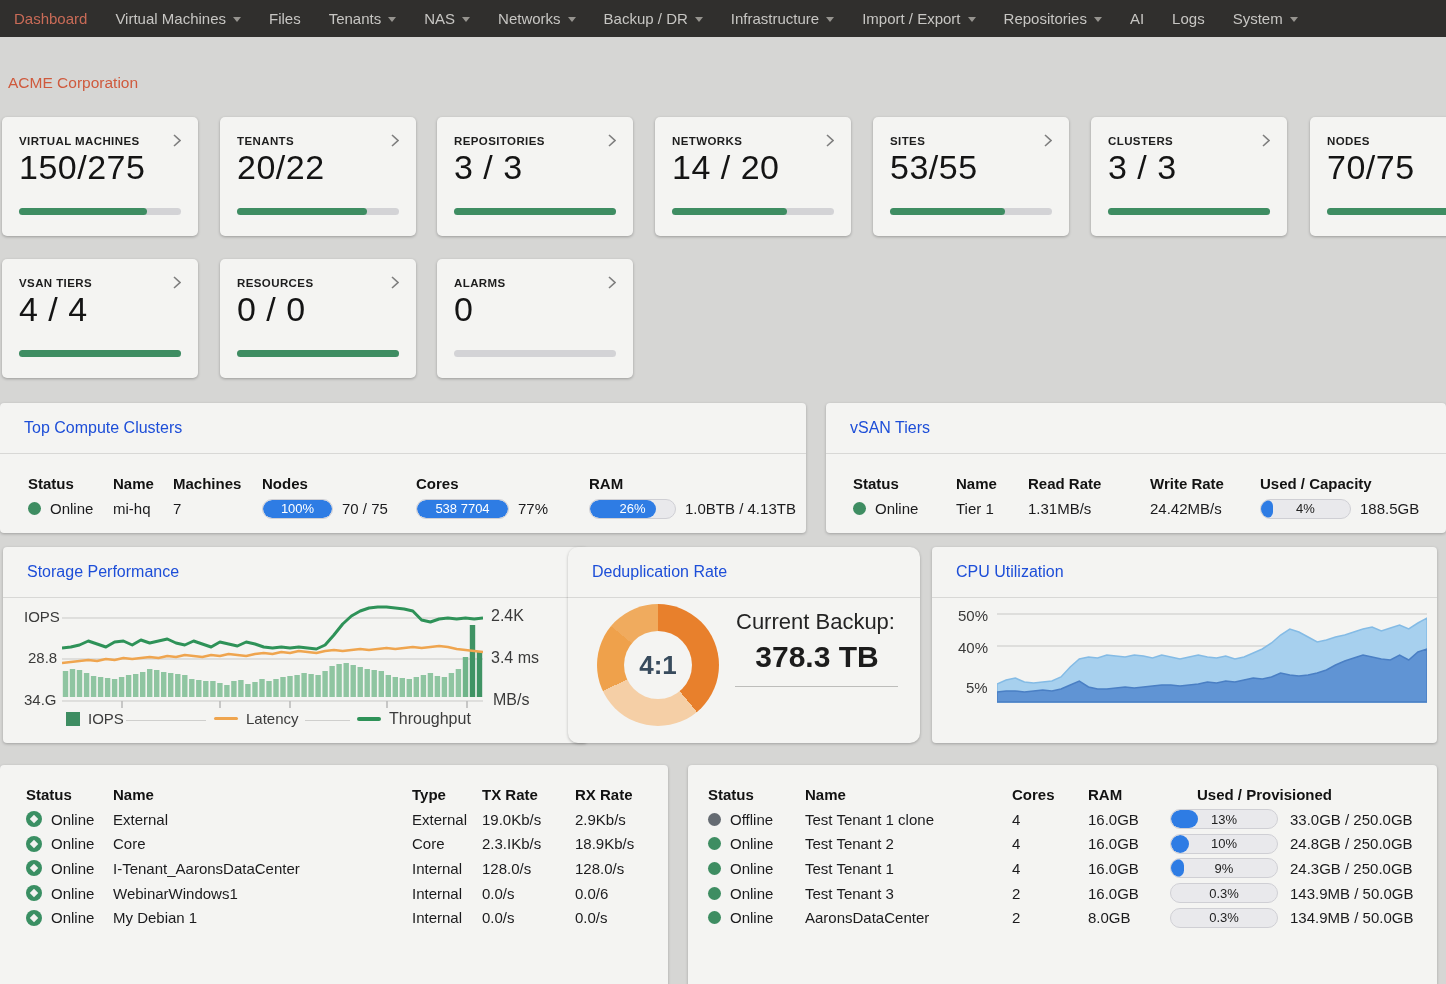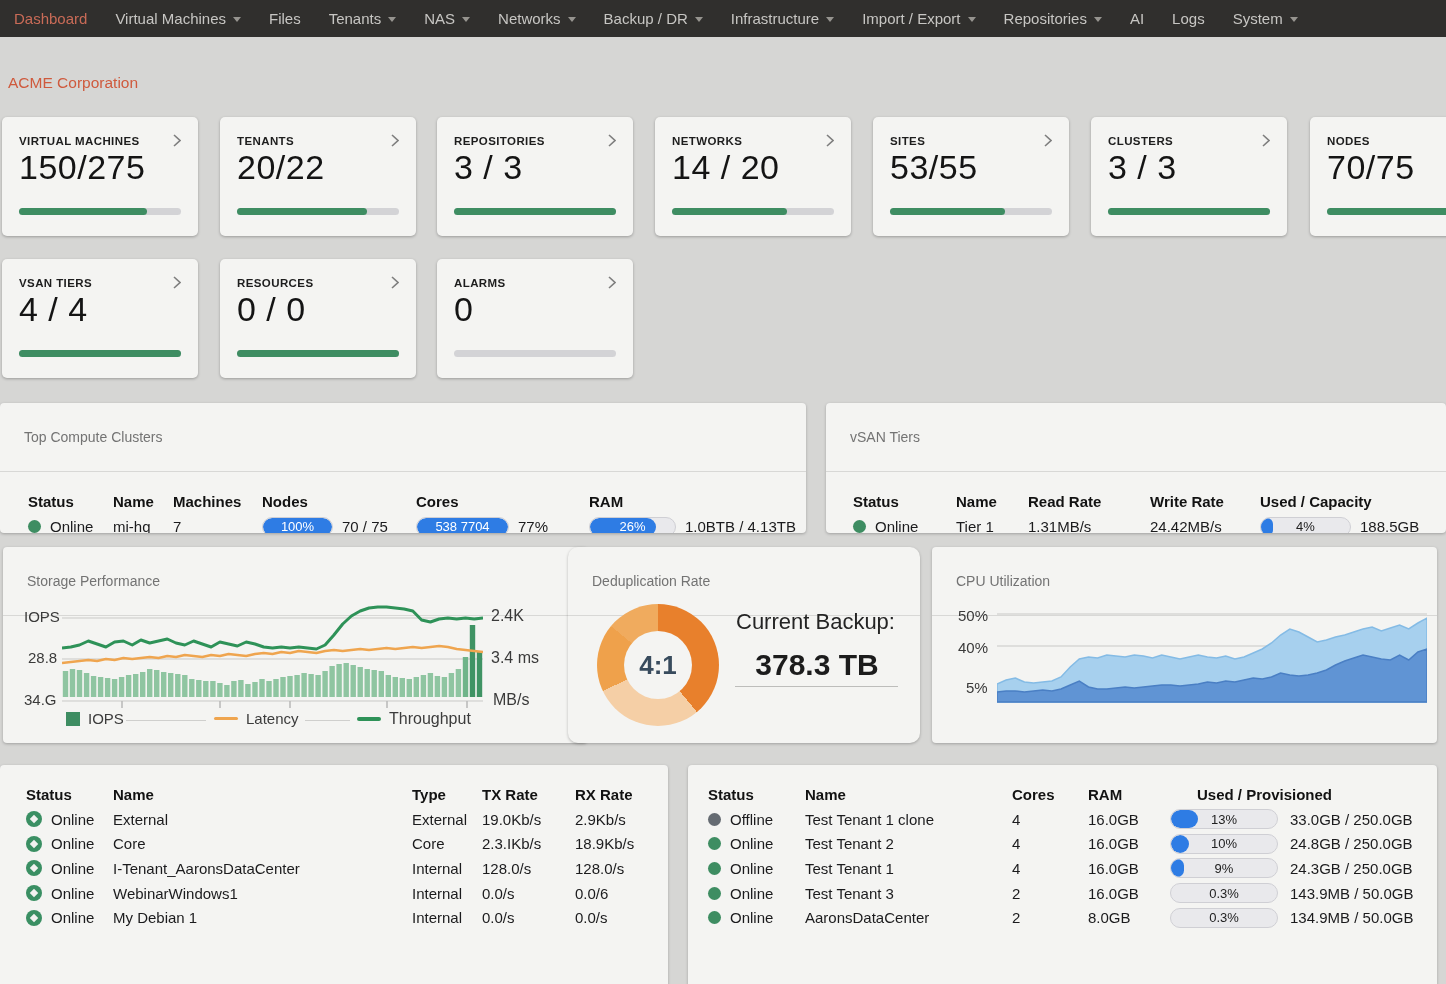--- a/index.html
+++ b/index.html
@@ -22,21 +22,21 @@
     box-shadow:0 1px 3px rgba(0,0,0,.28);box-sizing:border-box;padding:17px;cursor:pointer;}
   .card-top{display:flex;justify-content:space-between;align-items:center;height:14px;}
   .card-label{font-size:11.5px;font-weight:700;letter-spacing:.4px;color:#1d1d1d;white-space:nowrap;}
   .card-chevron{flex:0 0 auto;margin-top:1px;}
   .card-value{font-size:34px;font-weight:500;color:#141414;margin-top:9px;letter-spacing:.5px;}
   .card-bar{position:absolute;left:17px;right:17px;bottom:21px;height:7px;border-radius:4px;background:#d3d3d6;}
   .card-bar-fill{height:100%;border-radius:4px;background:#3e8d62;}
   
   .panel{position:absolute;background:#f4f4f2;border-radius:4px;box-shadow:0 1px 3px rgba(0,0,0,.25);
     box-sizing:border-box;overflow:hidden;}
-  .panel-header{height:44px;display:flex;align-items:center;padding:12px 24px;font-size:14px;color:#737373;
+  .panel-header{height:44px;display:flex;align-items:center;padding:3px 24px;font-size:16px;color:#1d4ed8;
     border-bottom:1px solid #d8d8d6;}
   #panel-clusters{left:0;top:403px;width:806px;height:130px;}
   #panel-vsan{left:826px;top:403px;width:620px;height:130px;}
   #panel-storage{left:3px;top:547px;width:584px;height:196px;}
   #panel-dedup{left:568px;top:547px;width:352px;height:196px;border-radius:10px;}
   #panel-cpu{left:932px;top:547px;width:505px;height:196px;}
   #panel-networks{left:0;top:765px;width:668px;height:230px;}
   #panel-tenants{left:688px;top:765px;width:749px;height:230px;}
   
   .trow{display:grid;align-items:center;height:25px;font-size:15px;color:#1b1b1d;}
@@ -66,21 +66,21 @@
   #storage-legend{position:absolute;left:63px;top:163px;width:430px;height:22px;}
   .leg-item{position:absolute;display:flex;align-items:center;gap:8px;font-size:15px;color:#3c3c3c;}
   .leg-square{width:14px;height:14px;background:#3e8d62;}
   .leg-line{width:24px;height:3.5px;border-radius:2px;}
   .leg-divider{position:absolute;top:10px;height:1px;background:#cfcfcd;}
   
   #donut{position:absolute;left:29px;top:57px;width:122px;height:122px;border-radius:50%;}
   #donut-hole{position:absolute;left:27px;top:27px;width:68px;height:68px;border-radius:50%;background:#f4f4f2;
     display:flex;align-items:center;justify-content:center;font-size:26px;font-weight:600;color:#384b5d;}
   #savings-label{position:absolute;left:168px;top:62px;font-size:22px;color:#242424;}
-  #savings-value{position:absolute;left:168px;top:93px;width:162px;text-align:center;font-size:30px;font-weight:600;color:#1c1c1c;margin-top:8px;}
+  #savings-value{position:absolute;left:168px;top:93px;width:162px;text-align:center;font-size:30px;font-weight:600;color:#1c1c1c;}
   #savings-underline{position:absolute;left:167px;top:139px;width:163px;height:1px;background:#bdbdbb;}
   
   #cpu-svg{position:absolute;left:65px;top:53px;}
 </style>
 </head>
 <body>
 
 <nav id="topnav">
     <div class="nav-item active">
       <span>Dashboard</span>

